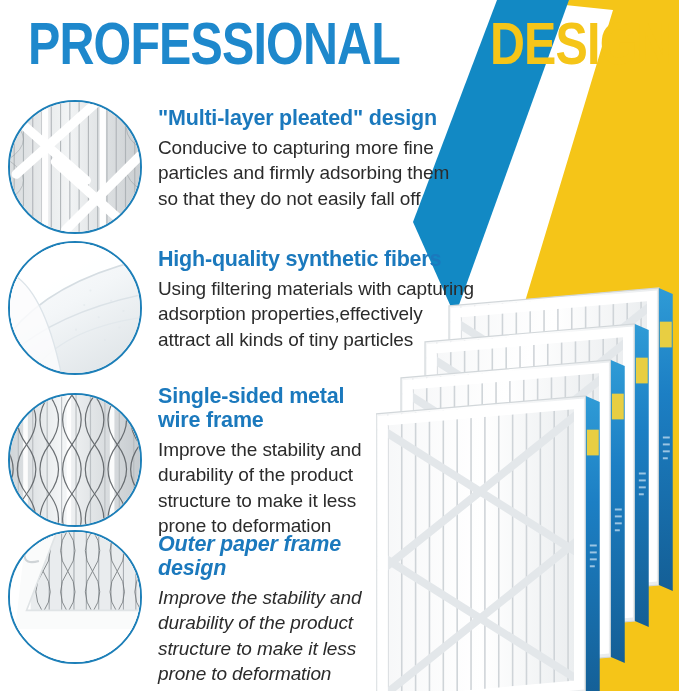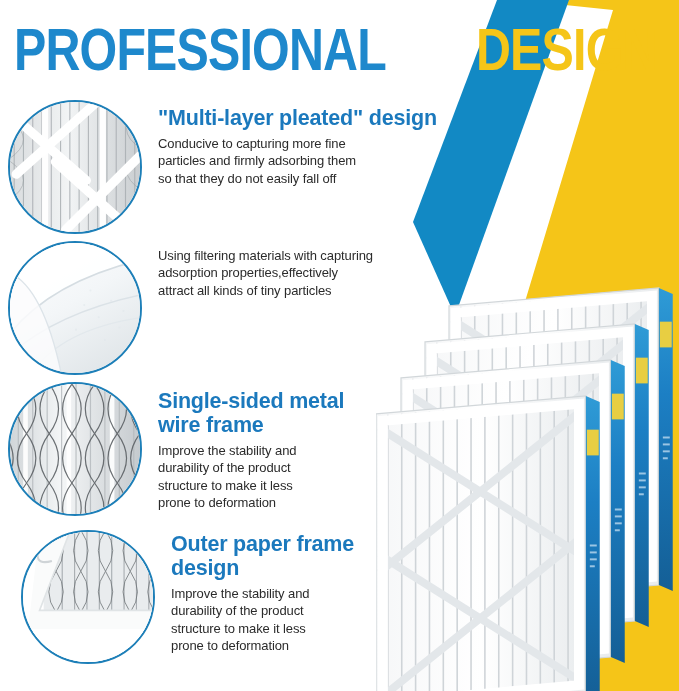--- a/index.html
+++ b/index.html
@@ -24,26 +24,26 @@
     top: 0;
     right: 0;
     width: 280px;
     height: 691px;
     pointer-events: none;
   }
 
   
   .title-bar {
     position: absolute;
-    left: 14px;
+    left: 28px;
     top: 8px;
     width: 560px;
     height: 72px;
     display: flex;
-    align-items: flex-end;
+    align-items: center;
     white-space: nowrap;
   }
   .title-word {
     font-family: "Liberation Sans Narrow", "Liberation Sans", sans-serif;
     font-weight: bold;
     font-size: 59px;
     letter-spacing: -1px;
     transform: scaleX(0.82);
     transform-origin: left center;
     line-height: 1;
@@ -81,32 +81,32 @@
     color: #1B79BD;
     font-weight: bold;
     font-size: 21.5px;
     line-height: 1.12;
     margin: 0 0 5px 0;
     letter-spacing: -0.2px;
     white-space: pre-line;
   }
   .feature-body {
     color: #2b2b2b;
-    font-size: 13px;
+    font-size: 19px;
     line-height: 1.33;
     margin: 0;
     white-space: pre-line;
     letter-spacing: -0.1px;
   }
 
   
   #feature-0 { left: 8px;  top: 100px;  width: 500px; }
   #feature-1 { left: 8px;  top: 241px;  width: 500px; }
   #feature-2 { left: 8px;  top: 382px;  width: 420px; align-items: center; }
-  #feature-3 { left: 21px;  top: 530px;  width: 400px; }
+  #feature-3 { left: 8px;  top: 530px;  width: 400px; font-style: italic; }
 
   #feature-2 .feature-text,
   #feature-3 .feature-text { padding-top: 2px; }
 
   
   .product-stack {
     position: absolute;
     left: 376px;
     top: 286px;
     width: 303px;
@@ -209,20 +209,21 @@
           <circle cx="100" cy="58" r="1"></circle>
             <circle cx="66" cy="86" r="1"></circle>
           <circle cx="94" cy="96" r="1"></circle>
             <circle cx="108" cy="84" r="1"></circle>
           <circle cx="80" cy="48" r="1"></circle>
             <circle cx="112" cy="68" r="1"></circle>
         </g>
       </svg>
     </div>
     <div class="feature-text">
+      <p class="feature-heading">High-quality synthetic fibers</p>
       <p class="feature-body">Using filtering materials with capturing
 adsorption properties,effectively
 attract all kinds of tiny particles</p>
     </div>
   </div>
 
   <div class="feature" id="feature-2">
     <div class="thumb">
       <svg class="thumb-art" viewBox="0 0 130 130" preserveAspectRatio="none">
         <defs>

